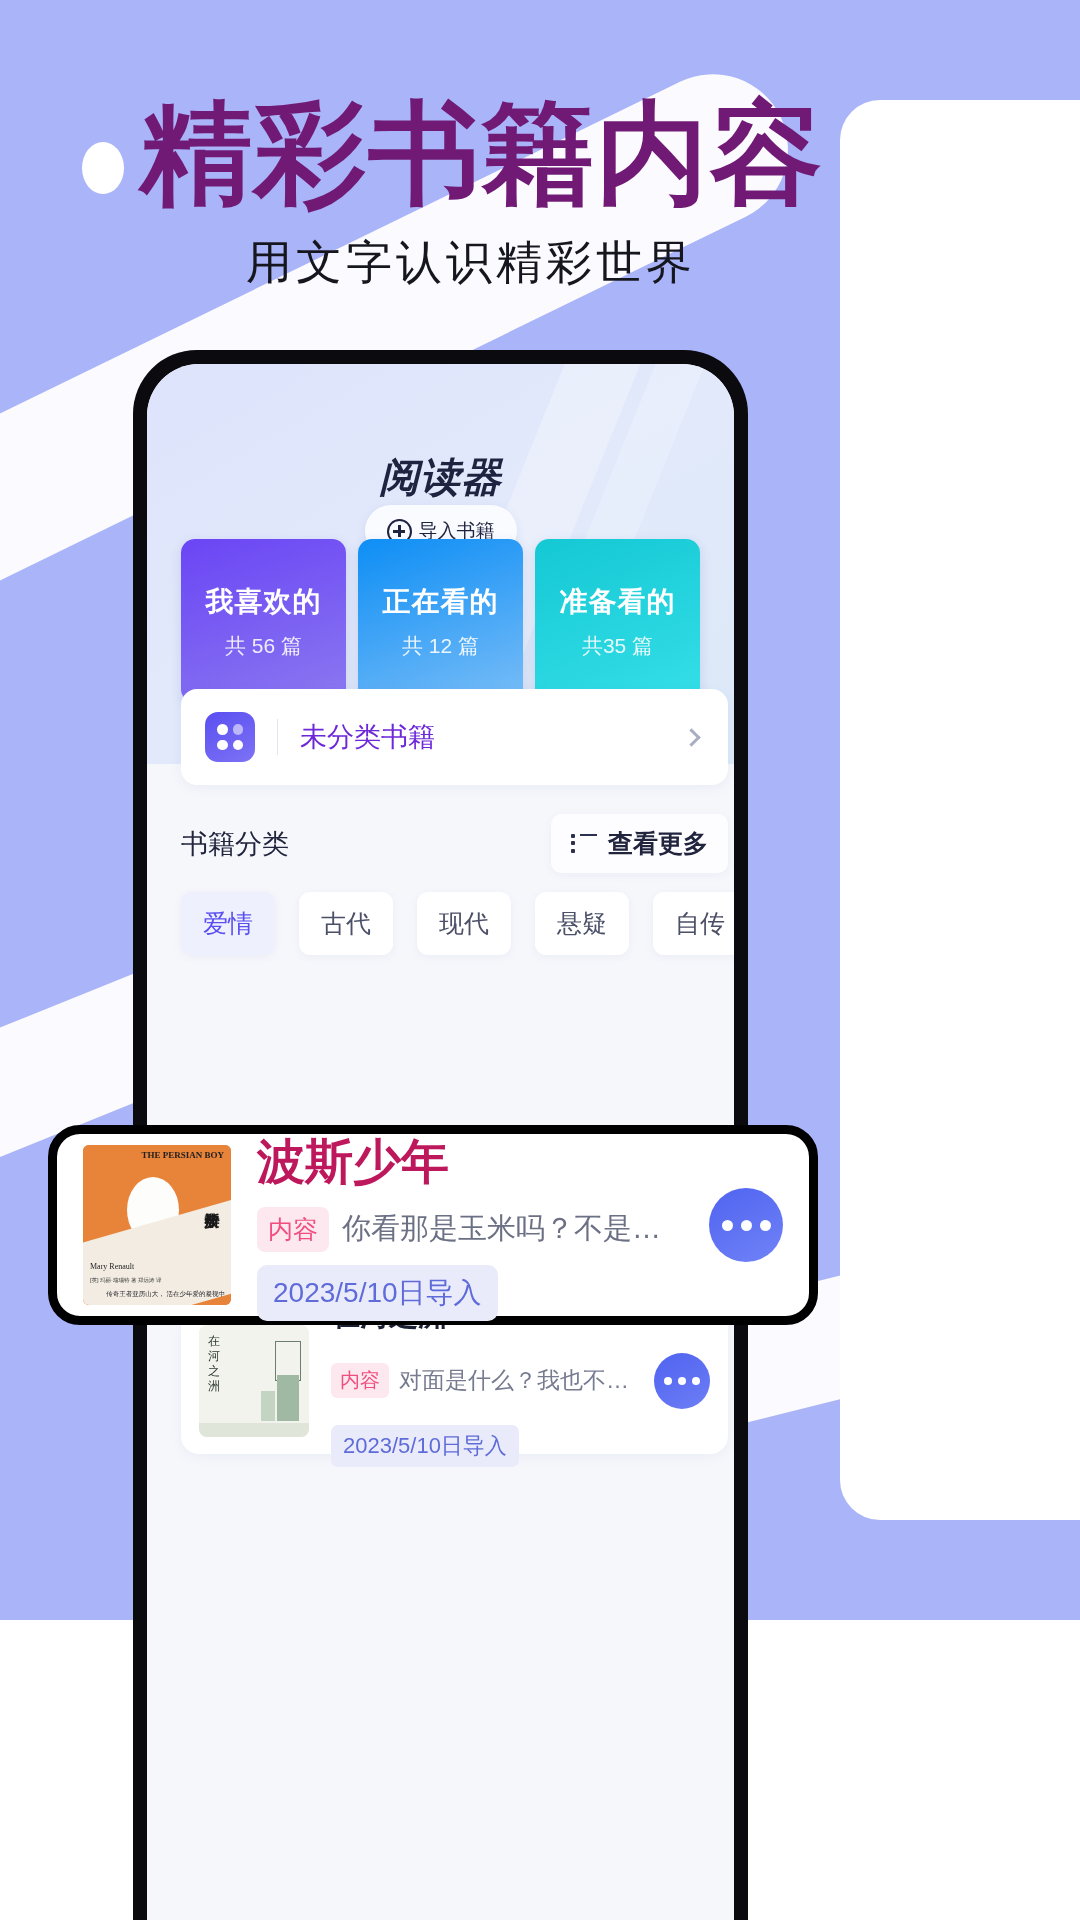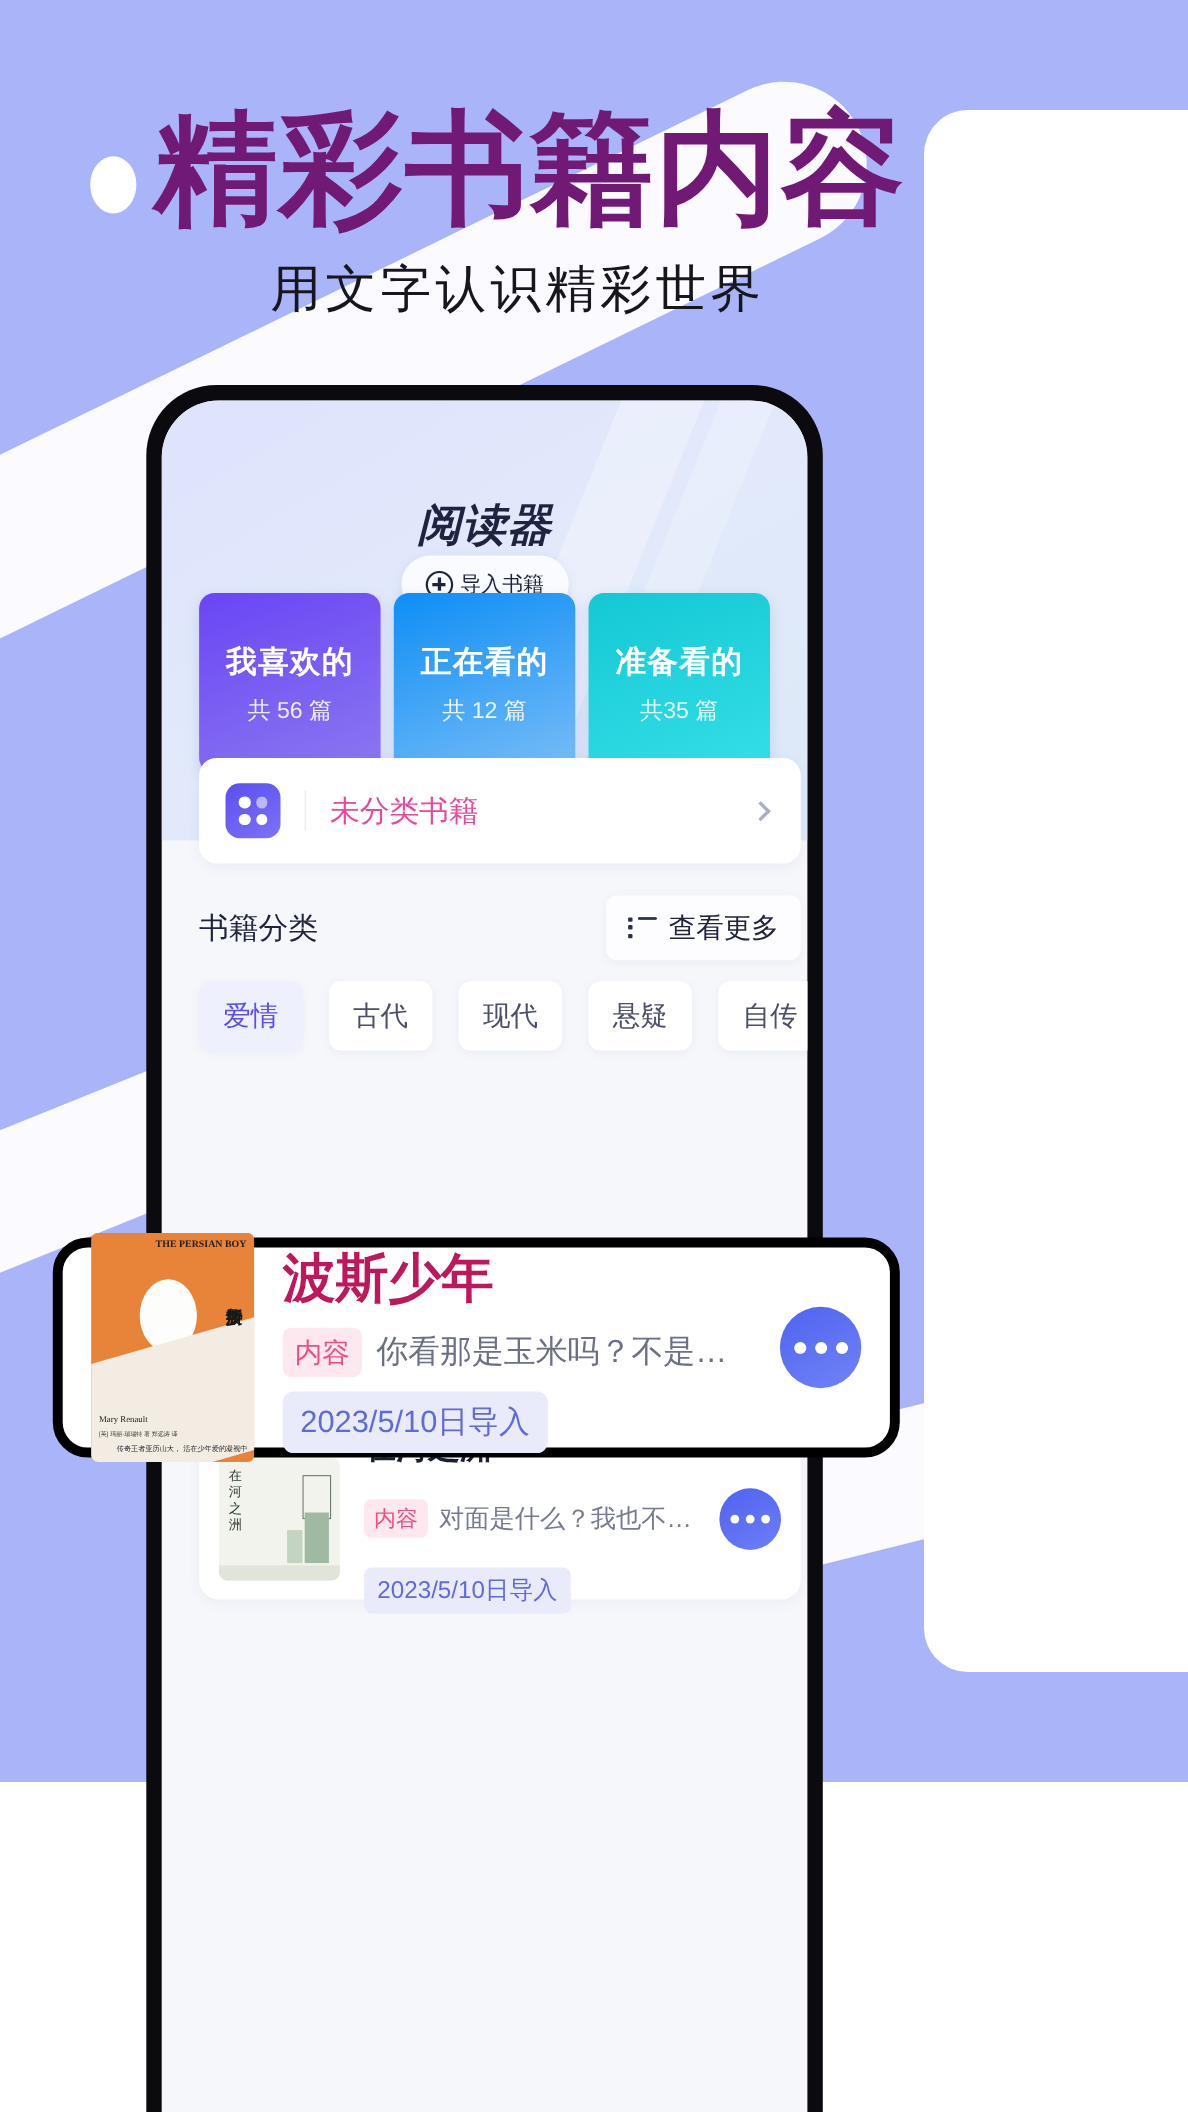--- a/index.html
+++ b/index.html
@@ -142,37 +142,38 @@
   }
   .grid-icon {
     width: 50px; height: 50px; border-radius: 13px; flex: none;
     background: linear-gradient(150deg, #5a4ff0 0%, #7d72f5 100%);
     display: grid; grid-template-columns: 1fr 1fr; gap: 5px;
     padding: 12px;
   }
   .grid-icon i { background: #fff; border-radius: 50%; display: block; }
   .grid-icon i:nth-child(2) { background: rgba(255,255,255,.55); }
   .uncat-sep { width: 1px; height: 36px; background: #e3e6f2; margin: 0 22px; }
-  .uncat-label { font-size: 27px; color: #ec4899; flex: 1; font-family: Liberation Mono, monospace; }
+  .uncat-label { font-size: 27px; color: #6d28d9; flex: 1; font-family: Liberation Mono, monospace; }
   .chev {
     width: 13px; height: 13px; border-right: 3px solid #a9aec4;
     border-top: 3px solid #a9aec4; transform: rotate(45deg);
     margin-right: 6px;
   }
 
   
   .cat-head {
     position: absolute; left: 34px; top: 450px; width: 547px;
     display: flex; align-items: center; justify-content: space-between;
   }
   .cat-title { font-size: 27px; color: #20243d; font-weight: 500; }
   .more-btn {
     display: flex; align-items: center; gap: 11px;
     background: #fdfdff; border-radius: 10px; padding: 13px 20px;
     box-shadow: 0 2px 8px rgba(90,110,190,.07);
+    font-weight: bold;
   }
   .list-icon { width: 26px; height: 20px; position: relative; flex: none; }
   .list-icon span {
     position: absolute; left: 9px; height: 2.6px; width: 17px;
     background: #2b3050; border-radius: 2px;
   }
   .list-icon span:nth-child(1) { top: 1px; }
   .list-icon span:nth-child(2) { top: 8.5px; }
   .list-icon span:nth-child(3) { top: 16px; }
   .list-icon b {
@@ -245,21 +246,21 @@
   
   .hl-card {
     position: absolute; left: 48px; top: 1125px;
     width: 770px; height: 200px;
     background: #ffffff; border: 9px solid #000000;
     border-radius: 32px;
     display: flex; align-items: center; gap: 26px;
     padding: 18px 26px;
     z-index: 20;
   }
-  .hl-cover { width: 148px; height: 208px; border-radius: 6px; flex: none; position: relative; overflow: hidden; background: #e88a3c; }
+  .hl-cover { width: 148px; height: 160px; border-radius: 6px; flex: none; position: relative; overflow: hidden; background: #e88a3c; }
   .hl-cover .orange { position: absolute; left: 0; top: 0; width: 100%; height: 100%; background: #e8833a; }
   .hl-cover .whiteblob { position: absolute; left: 30%; top: 20%; width: 52px; height: 66px; border-radius: 50%; background: #fdfdfb; }
   .hl-cover .paper {
     position: absolute; left: -10%; bottom: -6px; width: 130%; height: 56%;
     background: #f3ece2; transform: rotate(-16deg);
   }
   .hl-cover .eng {
     position: absolute; right: 7px; top: 5px; text-align: right;
     font-size: 9px; line-height: 1.15; color: #1e1e1e; font-weight: 700;
     font-family: "Liberation Serif", serif;

